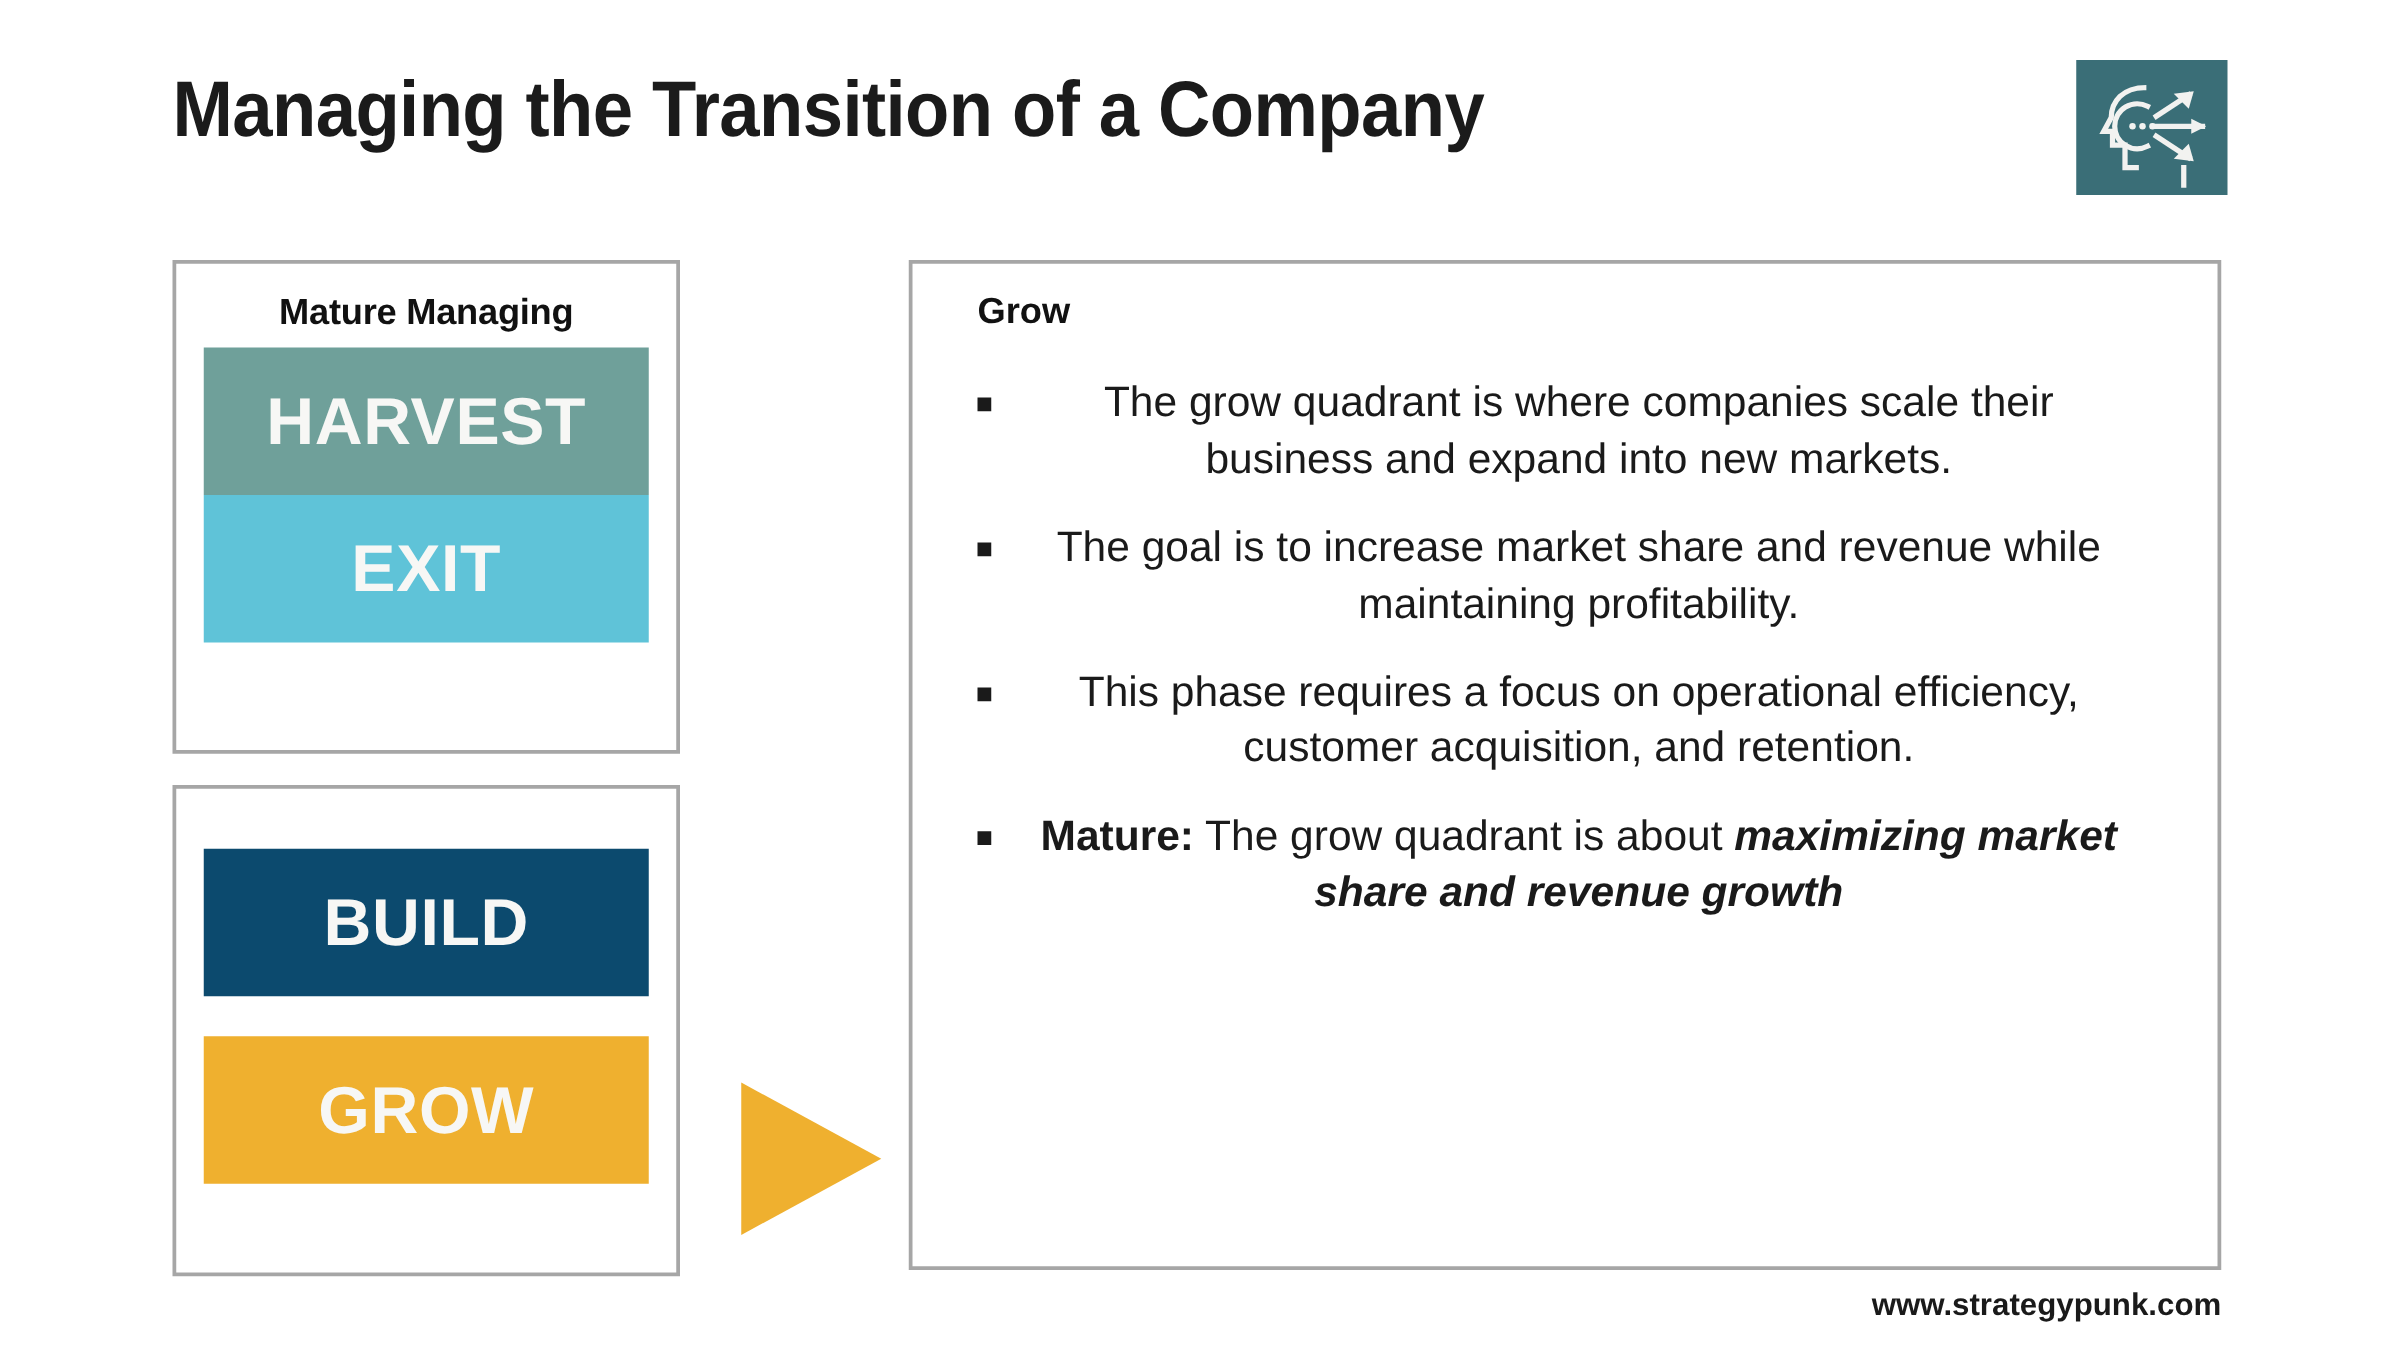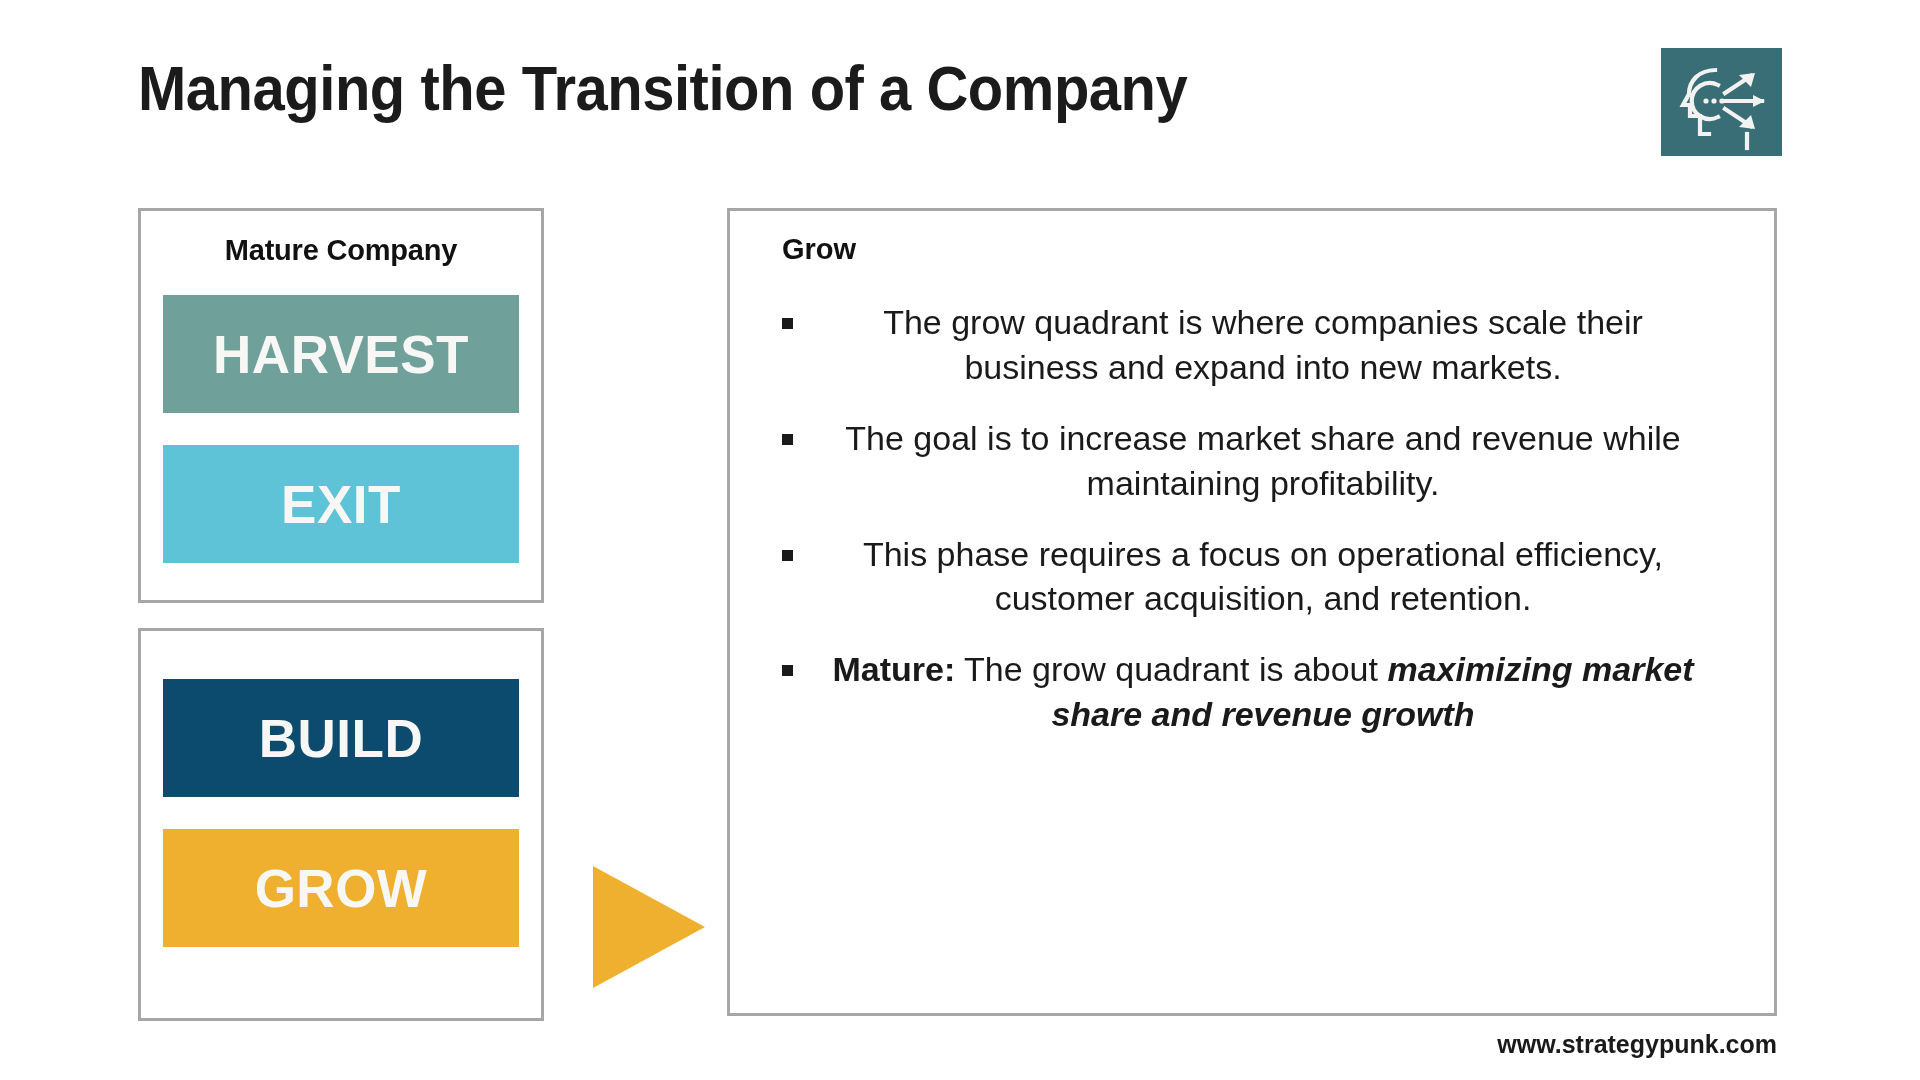--- a/index.html
+++ b/index.html
@@ -67,22 +67,22 @@
     width: 356px;
     height: 118px;
     display: flex;
     align-items: center;
     justify-content: center;
     color: #f7f7f5;
     font-size: 53px;
     font-weight: bold;
     letter-spacing: 0.5px;
   }
-  #bar-harvest { margin-top: 28px; background: #6fa09a; }
-  #bar-exit    { margin-top: 32px; background: #5fc3d8; }
+  #bar-harvest { margin-top: 11px; background: #6fa09a; }
+  #bar-exit    { background: #5fc3d8; }
   #bar-build   { margin-top: 22px; background: #6bc79e; }
   #bar-grow    { margin-top: 32px; background: #efb02f; }
 
   
   #flow-arrow {
     position: absolute;
     left: 593px;
     top: 866px;
     width: 0;
     height: 0;
@@ -167,21 +167,21 @@
     </g>
     <g fill="#f2f2f0">
       <polygon points="104,53 92,47 92,59"></polygon>
       <polygon points="94,25 78,27 90,39"></polygon>
       <polygon points="94,81 78,79 90,67"></polygon>
     </g>
   </svg>
 </div>
 
 <div class="quad-card" id="card-mature">
-  <div class="card-heading">Mature Company</div>
+  <div class="card-heading">Mature Managing</div>
   <div class="quad-bar" id="bar-harvest" style="background: rgb(111, 160, 154);">HARVEST</div>
   <div class="quad-bar" id="bar-exit" style="background: rgb(95, 195, 216);">EXIT</div>
 </div>
 
 <div class="quad-card" id="card-new">
   <div class="quad-bar" id="bar-build" style="background: #0c4a6e; margin-top: 48px;">BUILD</div>
   <div class="quad-bar" id="bar-grow" style="background: rgb(239, 176, 47);">GROW</div>
 </div>
 
 <div id="flow-arrow" style="border-left-color: rgb(239, 176, 47);"></div>

